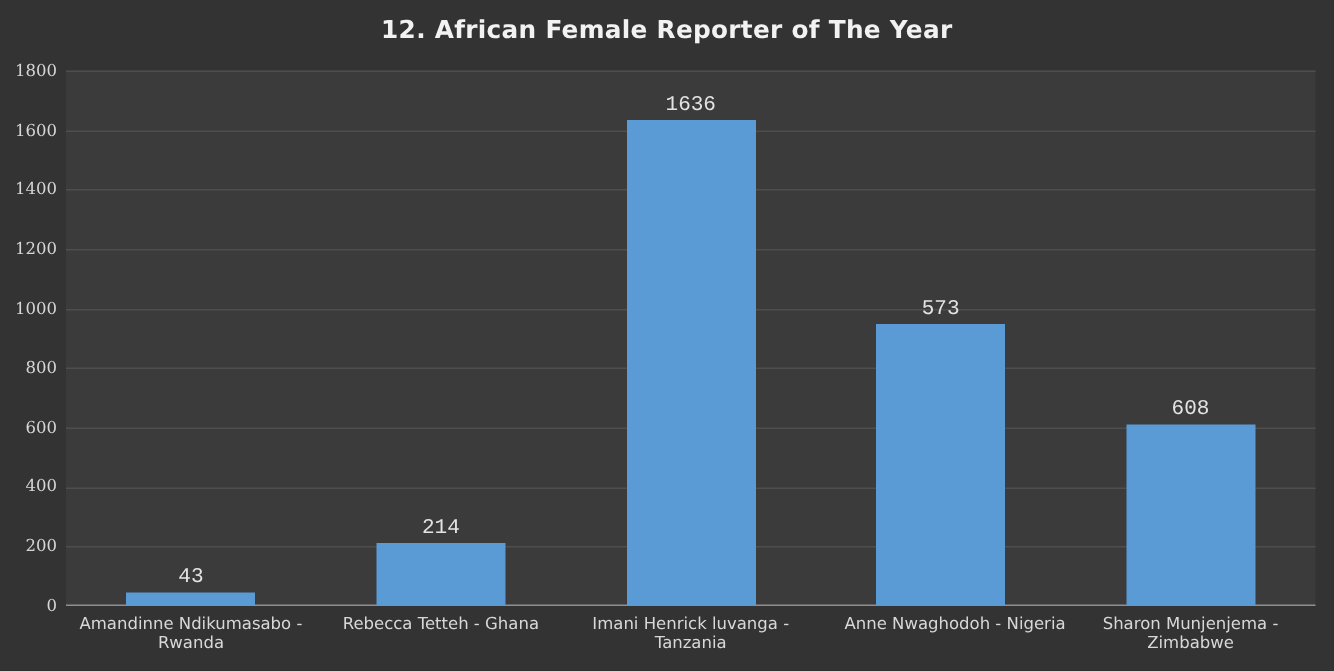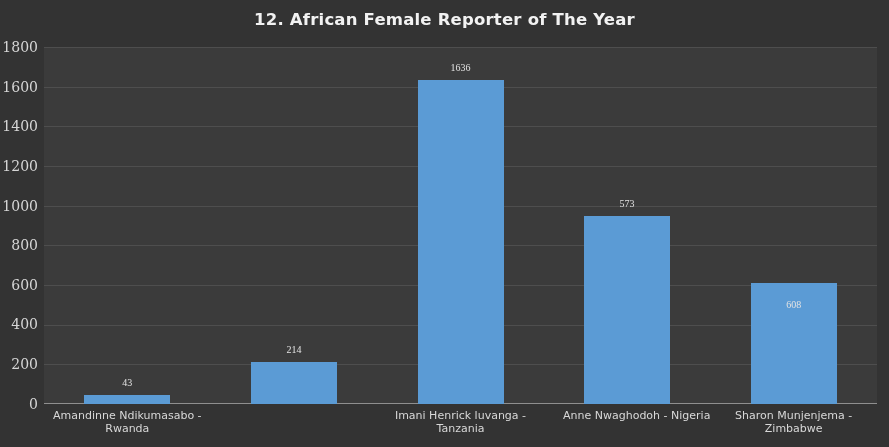--- a/index.html
+++ b/index.html
@@ -56,37 +56,37 @@
     top: 47px;
     width: 38px;
     height: 357px;
   }
   .y-tick {
     position: absolute;
     right: 0;
     width: 38px;
     text-align: right;
     font-family: "DejaVu Serif", serif;
-    font-size: 14px;
+    font-size: 11px;
     color: #d6d6d6;
     line-height: 1;
     transform: translateY(-50%);
     white-space: nowrap;
   }
   
   .bar {
     position: absolute;
     bottom: 0;
     background: #5b9bd5;
   }
   .bar-label {
     position: absolute;
     text-align: center;
-    font-family: Liberation Serif, serif;
-    font-size: 10px;
+    font-family: Liberation Mono, monospace;
+    font-size: 14px;
     color: #e3e3e3;
     line-height: 1;
     white-space: nowrap;
   }
   
   #x-axis {
     position: absolute;
     left: 44px;
     top: 409px;
     width: 833px;
@@ -136,23 +136,24 @@
       <div class="gridline" style="top: 0px;"></div>
       <div class="bar" title="Amandinne Ndikumasabo - Rwanda: 43" style="left: 40.3px; width: 86px; height: 8.52833px; background: rgb(91, 155, 213);"></div>
       <div class="bar-label" style="left: 33.3px; width: 100px; top: 331.472px;">43</div>
       <div class="bar" title="Rebecca Tetteh - Ghana: 214" style="left: 206.9px; width: 86px; height: 42.4433px; background: rgb(91, 155, 213);"></div>
       <div class="bar-label" style="left: 199.9px; width: 100px; top: 297.557px;">214</div>
       <div class="bar" title="Imani Henrick luvanga - Tanzania: 1636" style="left: 373.5px; width: 86px; height: 324.473px; background: rgb(91, 155, 213);"></div>
       <div class="bar-label" style="left: 366.5px; width: 100px; top: 15.5267px;">1636</div>
       <div class="bar" title="Anne Nwaghodoh - Nigeria: 948" style="left: 540.1px; width: 86px; height: 188.02px; background: rgb(91, 155, 213);"></div>
       <div class="bar-label" style="left: 533.1px; width: 100px; top: 151.98px;">573</div>
       <div class="bar" title="Sharon Munjenjema - Zimbabwe: 608" style="left: 706.7px; width: 86px; height: 120.587px; background: rgb(91, 155, 213);"></div>
-      <div class="bar-label" style="left: 699.7px; width: 100px; top: 219.413px; margin-top: 34px;">608</div>
+      <div class="bar-label" style="left: 699.7px; width: 100px; top: 219.413px;">608</div>
     </div>
 
   <div id="x-axis">
       <div class="x-tick" style="left: 0px; width: 166.6px;">Amandinne Ndikumasabo - Rwanda</div>
+      <div class="x-tick" style="left: 166.6px; width: 166.6px;">Rebecca Tetteh - Ghana</div>
       <div class="x-tick" style="left: 333.2px; width: 166.6px;">Imani Henrick luvanga - Tanzania</div>
       <div class="x-tick" style="left: 499.8px; width: 166.6px; text-align: right;">Anne Nwaghodoh - Nigeria</div>
       <div class="x-tick" style="left: 666.4px; width: 166.6px;">Sharon Munjenjema - Zimbabwe</div>
     </div>
 
 </div>
 
 </body></html>

